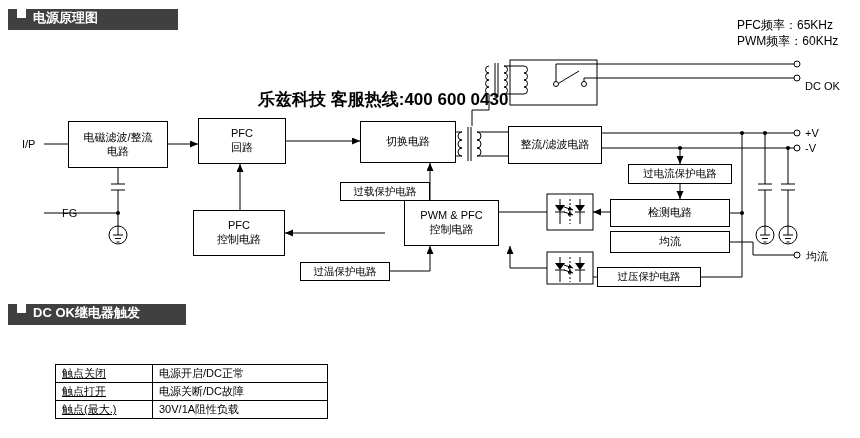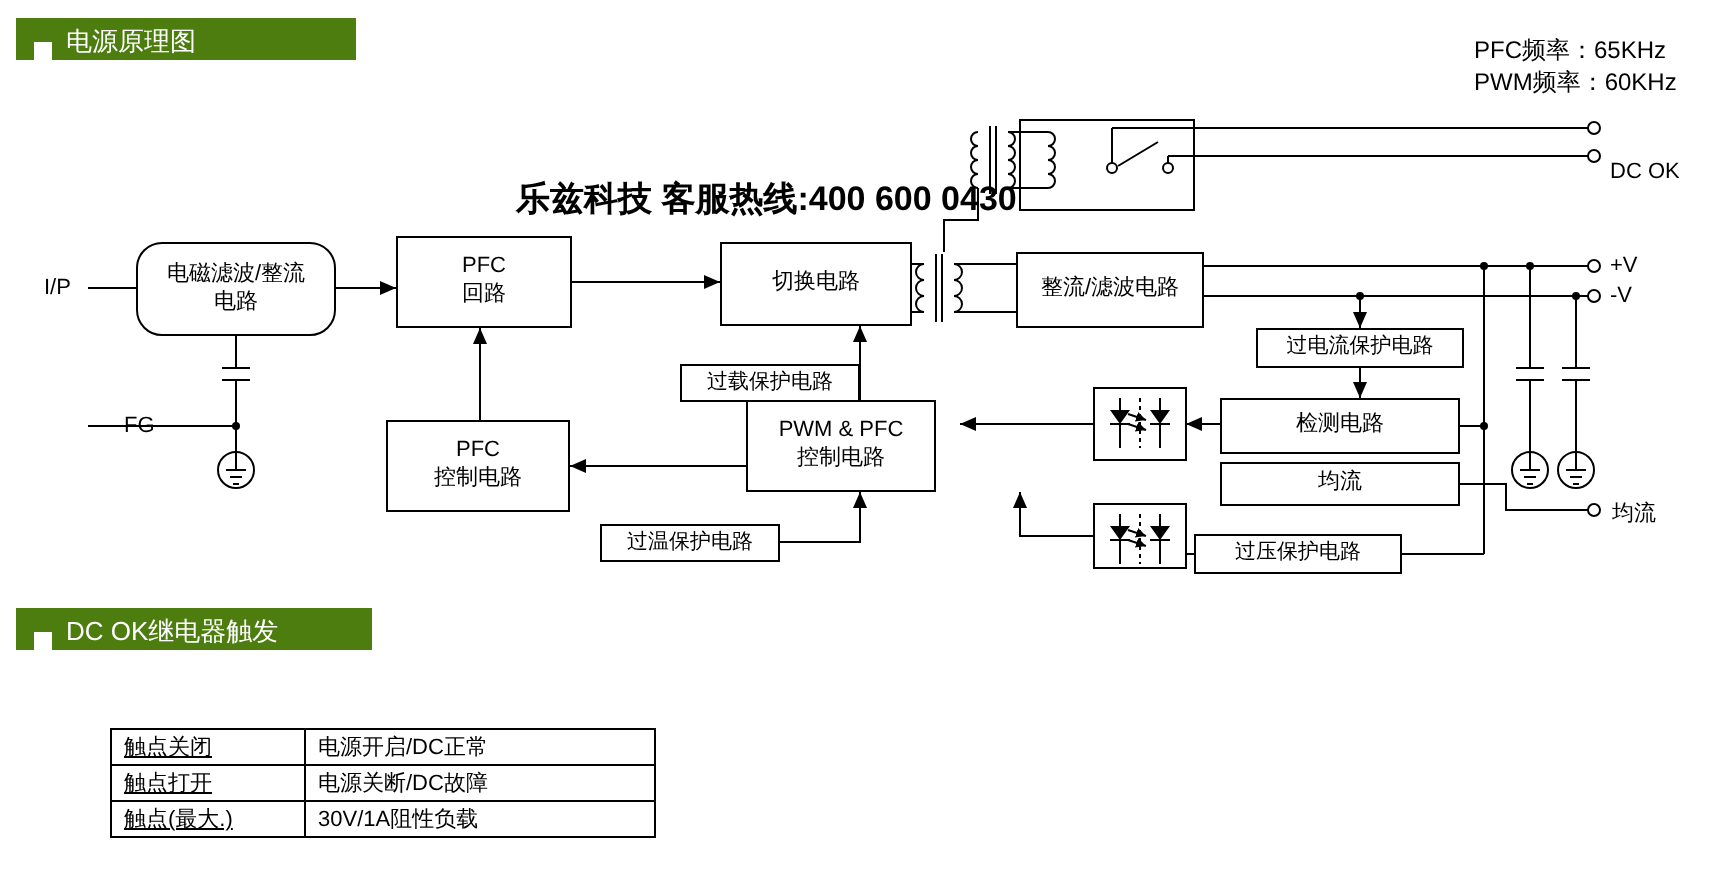--- a/index.html
+++ b/index.html
@@ -4,22 +4,22 @@
 <style>
   html,body{margin:0;padding:0;background:#fff;}
   .stage{position:relative;width:860px;height:438px;background:#fff;
          font-family:"Liberation Sans",sans-serif;color:#000;overflow:hidden;}
   svg.wiring{position:absolute;left:0;top:0;z-index:1;}
   .blk{position:absolute;border:1px solid #000;background:#fff;box-sizing:border-box;
        display:flex;align-items:center;justify-content:center;text-align:center;
        font-size:11px;line-height:1.25;white-space:pre-line;z-index:2;}
   .blk.small{font-size:10.5px;}
   .lbl{position:absolute;font-size:11px;white-space:nowrap;z-index:3;}
-  .sec{position:absolute;display:flex;align-items:flex-end;gap:7px;background:#4d7c0f;
-       color:#fff;font-size:13px;font-weight:normal;height:21px;padding:0 9px;
+  .sec{position:absolute;display:flex;align-items:flex-start;gap:7px;background:#404040;
+       color:#fff;font-size:13px;font-weight:bold;height:21px;padding:0 9px;
        box-sizing:border-box;z-index:3;}
   .sq{width:9px;height:9px;background:#fff;display:inline-block;flex:0 0 auto;}
   .freq{position:absolute;left:737px;top:17px;font-size:12px;line-height:16px;z-index:3;}
   .wm{position:absolute;left:258px;top:88px;font-size:17px;font-weight:bold;z-index:3;}
   table.relay{position:absolute;left:55px;top:364px;border-collapse:collapse;
        font-size:11px;z-index:3;background:#fff;}
   table.relay td{border:1px solid #000;padding:1px 6px;height:15px;}
   td.k{width:84px;text-decoration:underline;} td.v{width:162px;}
 </style>
 </head>
@@ -174,28 +174,28 @@
     <span>DC OK继电器触发</span>
   </div>
 
   <div class="freq">
     <div>PFC频率：65KHz</div>
     <div>PWM频率：60KHz</div>
   </div>
 
   <div class="wm">乐兹科技 客服热线:400 600 0430</div>
 
-  <div class="blk" style="left:68px;top:121px;width:100px;height:47px;border-radius:13px;">电磁滤波/整流
+  <div class="blk" style="left:68px;top:121px;width:100px;height:47px;">电磁滤波/整流
 电路</div>
   <div class="blk" style="left:198px;top:118px;width:88px;height:46px;">PFC
 回路</div>
   <div class="blk" style="left:360px;top:121px;width:96px;height:42px;">切换电路</div>
   <div class="blk" style="left:508px;top:126px;width:94px;height:38px;">整流/滤波电路</div>
   <div class="blk small" style="left:300px;top:182px;width:90px;height:19px;margin-left:40px;">过载保护电路</div>
-  <div class="blk" style="left:373px;top:200px;width:95px;height:46px;">PWM &amp; PFC
+  <div class="blk" style="left:404px;top:200px;width:95px;height:46px;">PWM &amp; PFC
 控制电路</div>
   <div class="blk" style="left:193px;top:210px;width:92px;height:46px;">PFC
 控制电路</div>
   <div class="blk small" style="left:300px;top:262px;width:90px;height:19px;">过温保护电路</div>
   <div class="blk small" style="left:628px;top:164px;width:104px;height:20px;">过电流保护电路</div>
   <div class="blk" style="left:610px;top:199px;width:120px;height:28px;">检测电路</div>
   <div class="blk" style="left:610px;top:231px;width:120px;height:22px;">均流</div>
   <div class="blk small" style="left:597px;top:267px;width:104px;height:20px;">过压保护电路</div>
 
   <div class="lbl" style="left:22px;top:138px;">I/P</div>

